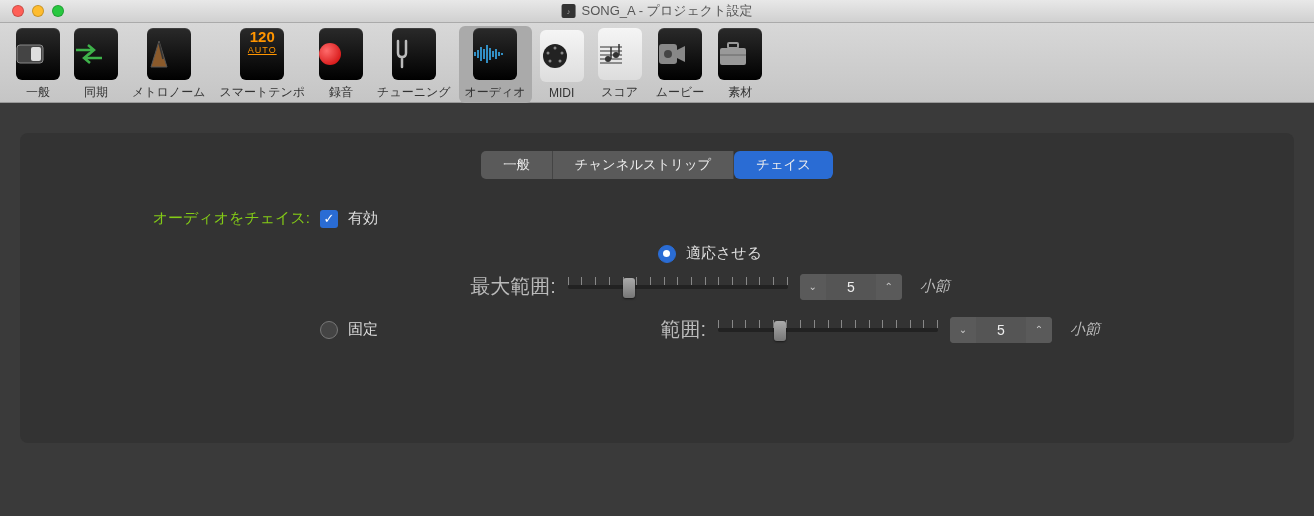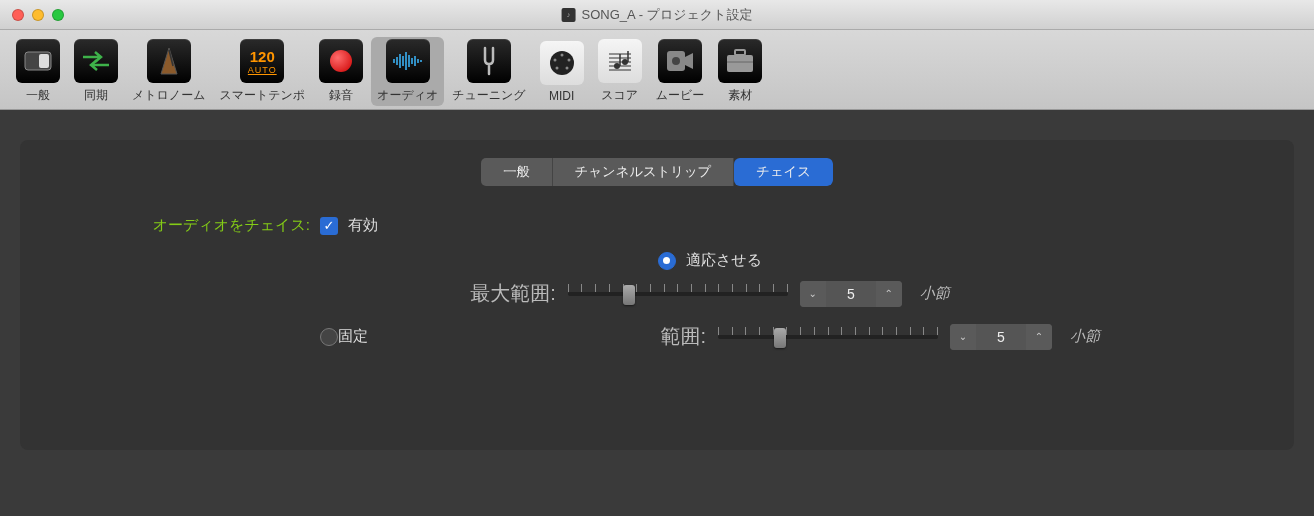--- a/index.html
+++ b/index.html
@@ -1,30 +1,30 @@
 <!DOCTYPE html>
 <html><head>
 <meta charset="utf-8">
 <style>
   * { box-sizing: border-box; margin: 0; padding: 0; font-family: -apple-system, "Hiragino Kaku Gothic ProN", sans-serif; }
   body { width: 1314px; height: 516px; background: #3a3a3a; overflow: hidden; }
   
-  .titlebar { height: 30px; background: linear-gradient(#e8e8e8, #d0d0d0); display: flex; align-items: center; position: relative; border-bottom: 1px solid #aaa; }
+  .titlebar { height: 23px; background: linear-gradient(#e8e8e8, #d0d0d0); display: flex; align-items: center; position: relative; border-bottom: 1px solid #aaa; }
   .traffic { display: flex; gap: 8px; margin-left: 12px; }
   .dot { width: 12px; height: 12px; border-radius: 50%; border: 0.5px solid rgba(0,0,0,0.2); }
   .dot.red { background: #ff5f57; }
   .dot.yellow { background: #febc2e; }
   .dot.green { background: #28c840; }
   .title-center { position: absolute; left: 50%; transform: translateX(-50%); display: flex; align-items: center; gap: 6px; color: #555; font-size: 13px; }
   .doc-icon { width: 14px; height: 14px; background: #333; border-radius: 2px; display: inline-flex; align-items: center; justify-content: center; color: #aaa; font-size: 7px; }
   
   .toolbar { height: 80px; background: linear-gradient(#d8d8d8, #c5c5c5); border-bottom: 1px solid #999; display: flex; align-items: center; padding: 4px 10px 0; gap: 2px; }
   .tb-item { display: flex; flex-direction: column; align-items: center; gap: 4px; padding: 2px 6px; border-radius: 6px; cursor: pointer; }
   .tb-item.active { background: #aaaaaa; }
-  .tb-icon { width: 44px; height: 44px; background: linear-gradient(#2a2a2a, #000); border-radius: 6px; display: flex; align-items: center; justify-content: center; color: #ccc; position: relative; box-shadow: inset 0 1px 0 rgba(255,255,255,0.1); }
+  .tb-icon { width: 44px; height: 52px; background: linear-gradient(#2a2a2a, #000); border-radius: 6px; display: flex; align-items: center; justify-content: flex-start; color: #ccc; position: relative; box-shadow: inset 0 1px 0 rgba(255,255,255,0.1); }
   .tb-label { font-size: 12px; color: #333; white-space: nowrap; }
   
   .content { padding: 30px 20px; background: #3a3a3a; height: calc(100% - 110px); }
   .panel { background: #333333; border-radius: 8px; padding: 0 30px 100px; }
   
   .tabs { display: flex; justify-content: center; padding-top: 18px; padding-bottom: 30px; }
   .seg { display: flex; border-radius: 5px; overflow: hidden; font-size: 14px; }
   .seg-btn { background: #5a5a5a; color: #eee; padding: 5px 22px; border: none; cursor: pointer; border-right: 1px solid #444; }
   .seg-btn:last-child { border-right: none; }
   .seg-btn.active { background: #2a6cd4; border-radius: 6px; }
@@ -100,20 +100,28 @@
       <span style="color:#ff9500;font-size:15px;font-weight:600;">120</span>
       <span style="color:#ff9500;font-size:9px;letter-spacing:1px;text-decoration:underline;">AUTO</span>
     </div>
     <span class="tb-label">スマートテンポ</span>
   </div>
   <div class="tb-item">
     <div class="tb-icon">
       <div style="width:22px;height:22px;border-radius:50%;background:radial-gradient(circle at 35% 35%, #ff6b6b, #cc0000);"></div>
     </div>
     <span class="tb-label">録音</span>
+  </div>
+  <div class="tb-item">
+    <div class="tb-icon">
+      <svg width="20" height="30" viewBox="0 0 20 30">
+          <path d="M6 2 L6 14 Q6 18 10 18 Q14 18 14 14 L14 2 M10 18 L10 28" stroke="#bbb" stroke-width="2.5" fill="none" stroke-linecap="round"></path>
+        </svg>
+    </div>
+    <span class="tb-label">チューニング</span>
   </div>
   <div class="tb-item active">
     <div class="tb-icon">
       <svg width="32" height="20" viewBox="0 0 32 20">
           <g stroke="#3db8ff" stroke-width="1.5">
             <line x1="2" y1="8" x2="2" y2="12"></line>
             <line x1="5" y1="6" x2="5" y2="14"></line>
             <line x1="8" y1="3" x2="8" y2="17"></line>
             <line x1="11" y1="5" x2="11" y2="15"></line>
             <line x1="14" y1="1" x2="14" y2="19"></line>
@@ -121,28 +129,20 @@
             <line x1="20" y1="7" x2="20" y2="13"></line>
             <line x1="23" y1="5" x2="23" y2="15"></line>
             <line x1="26" y1="8" x2="26" y2="12"></line>
             <line x1="29" y1="9" x2="29" y2="11"></line>
           </g>
         </svg>
     </div>
     <span class="tb-label">オーディオ</span>
   </div>
   <div class="tb-item">
-    <div class="tb-icon">
-      <svg width="20" height="30" viewBox="0 0 20 30">
-          <path d="M6 2 L6 14 Q6 18 10 18 Q14 18 14 14 L14 2 M10 18 L10 28" stroke="#bbb" stroke-width="2.5" fill="none" stroke-linecap="round"></path>
-        </svg>
-    </div>
-    <span class="tb-label">チューニング</span>
-  </div>
-  <div class="tb-item">
     <div class="tb-icon" style="background:linear-gradient(#f5f5f5,#ddd);">
       <svg width="30" height="30" viewBox="0 0 30 30">
           <circle cx="15" cy="15" r="12" fill="#222"></circle>
           <circle cx="15" cy="7" r="1.5" fill="#888"></circle>
           <circle cx="8" cy="12" r="1.5" fill="#888"></circle>
           <circle cx="22" cy="12" r="1.5" fill="#888"></circle>
           <circle cx="10" cy="20" r="1.5" fill="#888"></circle>
           <circle cx="20" cy="20" r="1.5" fill="#888"></circle>
         </svg>
     </div>
@@ -241,21 +241,21 @@
             <button class="step-btn">⌄</button>
             <span class="step-val">5</span>
             <button class="step-btn">⌃</button>
           </div>
           <span class="unit">小節</span>
         </div>
       </div>
 
       <div></div>
       <div class="form-row" style="justify-content:space-between;width:780px;">
-        <div style="display:flex;align-items:center;">
+        <div style="display:flex;align-items:center;gap:10px;">
           <div class="radio"></div>
           <span class="ctl-label">固定</span>
         </div>
         <div class="slider-area">
           <span class="slider-label">範囲:</span>
           <div class="slider">
             <div class="slider-ticks">
                 <div class="tick"></div>
                 <div class="tick"></div>
                 <div class="tick"></div>

